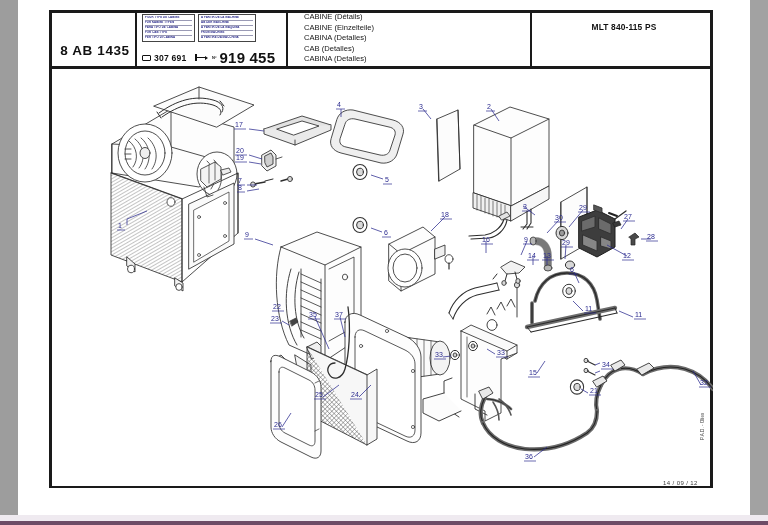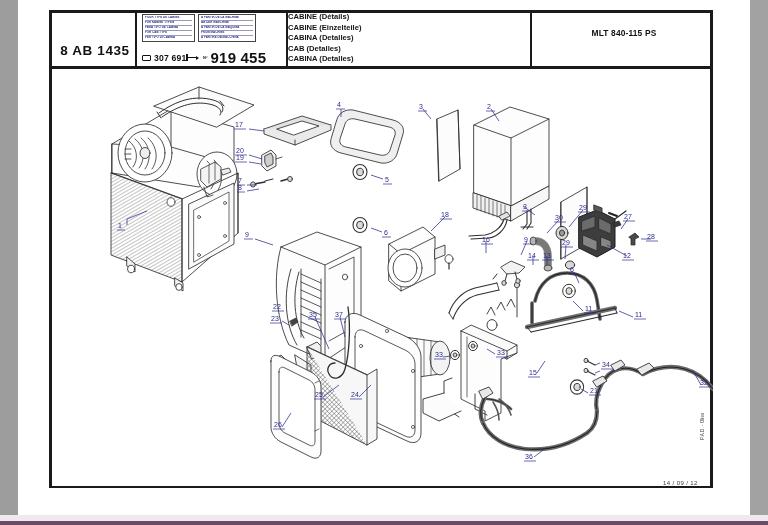--- a/index.html
+++ b/index.html
@@ -52,42 +52,42 @@
   .mini-box.w2{width:58px;}
   .mini-line{
     font-size:2.9px;line-height:3.9px;color:#2a2a8a;
     white-space:nowrap;overflow:hidden;
     border-bottom:.4px solid #9a9ab5;
     letter-spacing:.05px;
     font-weight:bold;
   }
   .mini-line:last-child{border-bottom:none;}
 
-  .code-row{position:absolute;left:142px;top:49px;display:flex;align-items:center;}
+  .code-row{position:absolute;left:142px;top:49px;display:flex;align-items:center;gap:9px;}
   .code-cell{display:flex;align-items:center;gap:3px;}
   .code-num{font-size:8.6px;font-weight:bold;color:#111;letter-spacing:.2px;}
   .code-num.big{font-size:15px;}
   .ic-cab{width:9px;height:6px;border:1.2px solid #111;box-sizing:border-box;border-radius:1px;}
   .ic-arrow{display:flex;align-items:center;}
   .ic-arrow .bar{width:1.6px;height:7px;background:#111;}
   .ic-arrow .ln{width:8px;height:1.4px;background:#111;}
   .ic-arrow .hd{
     width:0;height:0;border-left:3.4px solid #111;
     border-top:2.6px solid transparent;border-bottom:2.6px solid transparent;
   }
   .ic-sub{font-size:4px;color:#111;margin-left:1px;font-weight:bold;}
 
   
-  .title-list{position:absolute;left:288px;top:12px;font-weight:bold;}
+  .title-list{position:absolute;left:304px;top:12px;}
   .title-list div{
     font-size:7.6px;line-height:10.6px;color:#151515;white-space:nowrap;
   }
 
   
-  .model-list{position:absolute;left:536px;top:28px;width:176px;text-align:center;}
+  .model-list{position:absolute;left:536px;top:22px;width:176px;text-align:center;}
   .model-list div{
     font-size:8.4px;line-height:11.4px;font-weight:bold;color:#111;letter-spacing:.15px;
   }
 
   
   .diagram{position:absolute;left:49px;top:69px;width:664px;height:419px;overflow:hidden;}
   .diagram svg{display:block;}
 
   
   .watermark{

